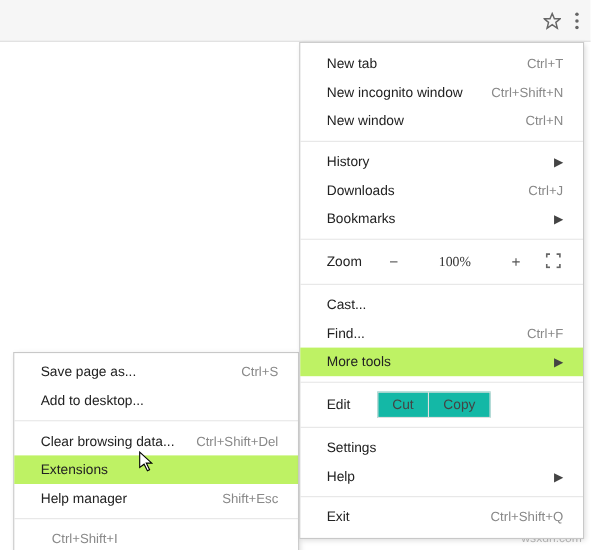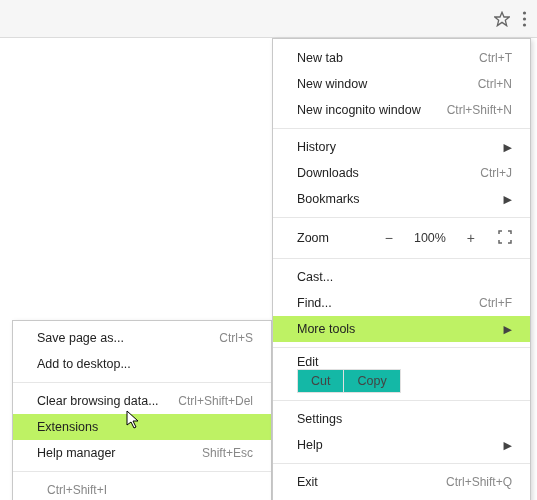--- a/index.html
+++ b/index.html
@@ -69,35 +69,34 @@
     background: #e6e6e6;
     margin: 5px 0;
   }
   .zoom-row {
     display: flex;
     align-items: center;
     padding: 2px 12px 2px 24px;
     min-height: 30px;
     gap: 8px;
   }
-  .zoom-row .label { flex: 0 0 auto; margin-right: 39px;}
+  .zoom-row .label { flex: 0 0 auto; margin-right: 8px;}
   .zoom-btn {
     color:#555;
     width:26px;
     text-align:center;
     font-size:14px;
   }
-  .zoom-pct { color:#333; margin: 0 4px; }
+  .zoom-pct { color:#333; margin: 0 20px; font-family: Liberation Serif, serif; }
   .fs-icon { margin-left: 6px; }
   .edit-row {
     display: flex;
-    align-items:flex-start;
+    align-items:center;
     padding: 2px 8px 2px 24px;
     min-height:30px;
-    flex-direction:column;
   }
   .edit-row .label { flex: 0 0 auto; margin-right: 24px;}
   .edit-btns { display:flex; gap:0; }
   .edit-btn {
     border:1px solid #e0e0e0;
     padding:4px 13px;
     font-size:12.5px;
     color:#444;
     background:#14b8a6;
   }
@@ -134,26 +133,26 @@
   </span>
 </div>
 
 <div class="menu">
 
   <div class="menu-item">
     <span class="label">New tab</span>
     <span class="shortcut">Ctrl+T</span>
   </div>
   <div class="menu-item">
+    <span class="label">New incognito window</span>
+    <span class="shortcut">Ctrl+Shift+N</span>
+  </div>
+  <div class="menu-item">
     <span class="label">New window</span>
     <span class="shortcut">Ctrl+N</span>
-  </div>
-  <div class="menu-item">
-    <span class="label">New incognito window</span>
-    <span class="shortcut">Ctrl+Shift+N</span>
   </div>
 
   <div class="sep"></div>
 
   <div class="menu-item">
     <span class="label">History</span>
     <span class="arrow">▶</span>
   </div>
   <div class="menu-item">
     <span class="label">Downloads</span>

